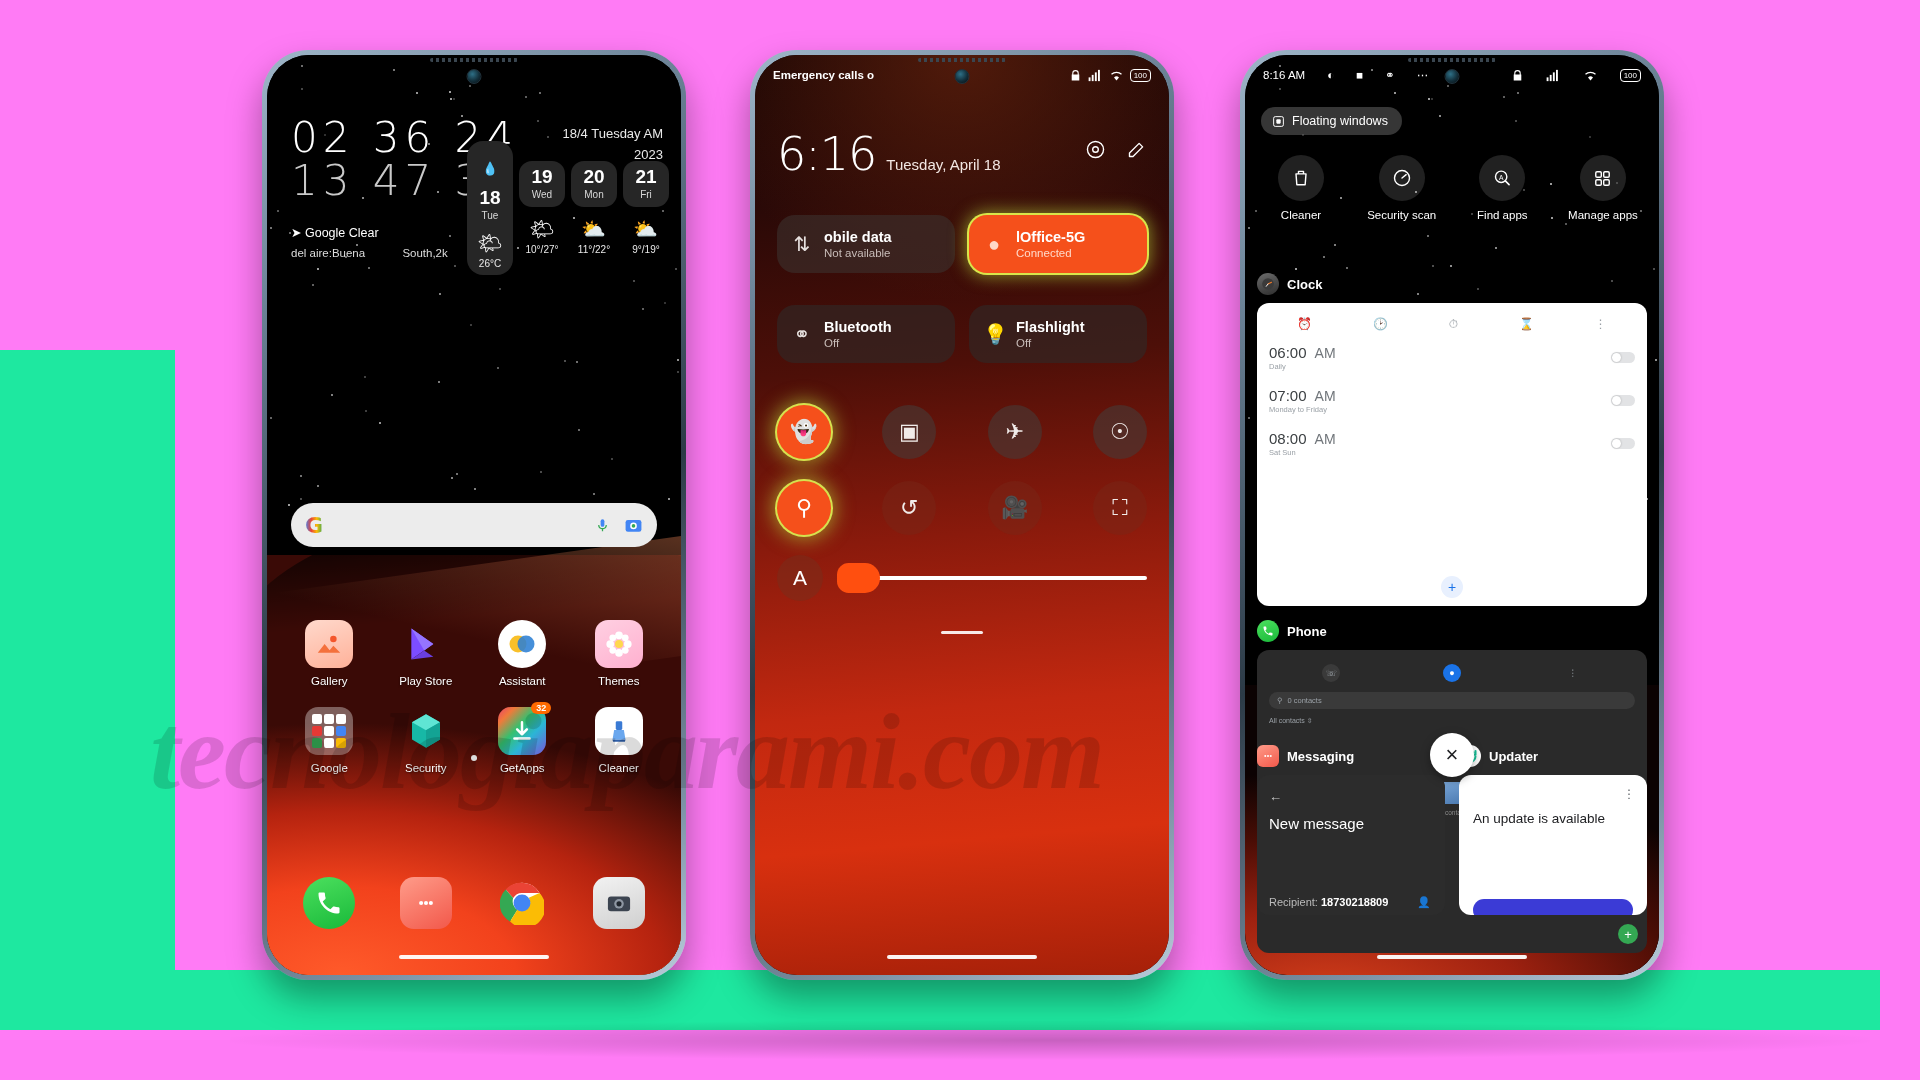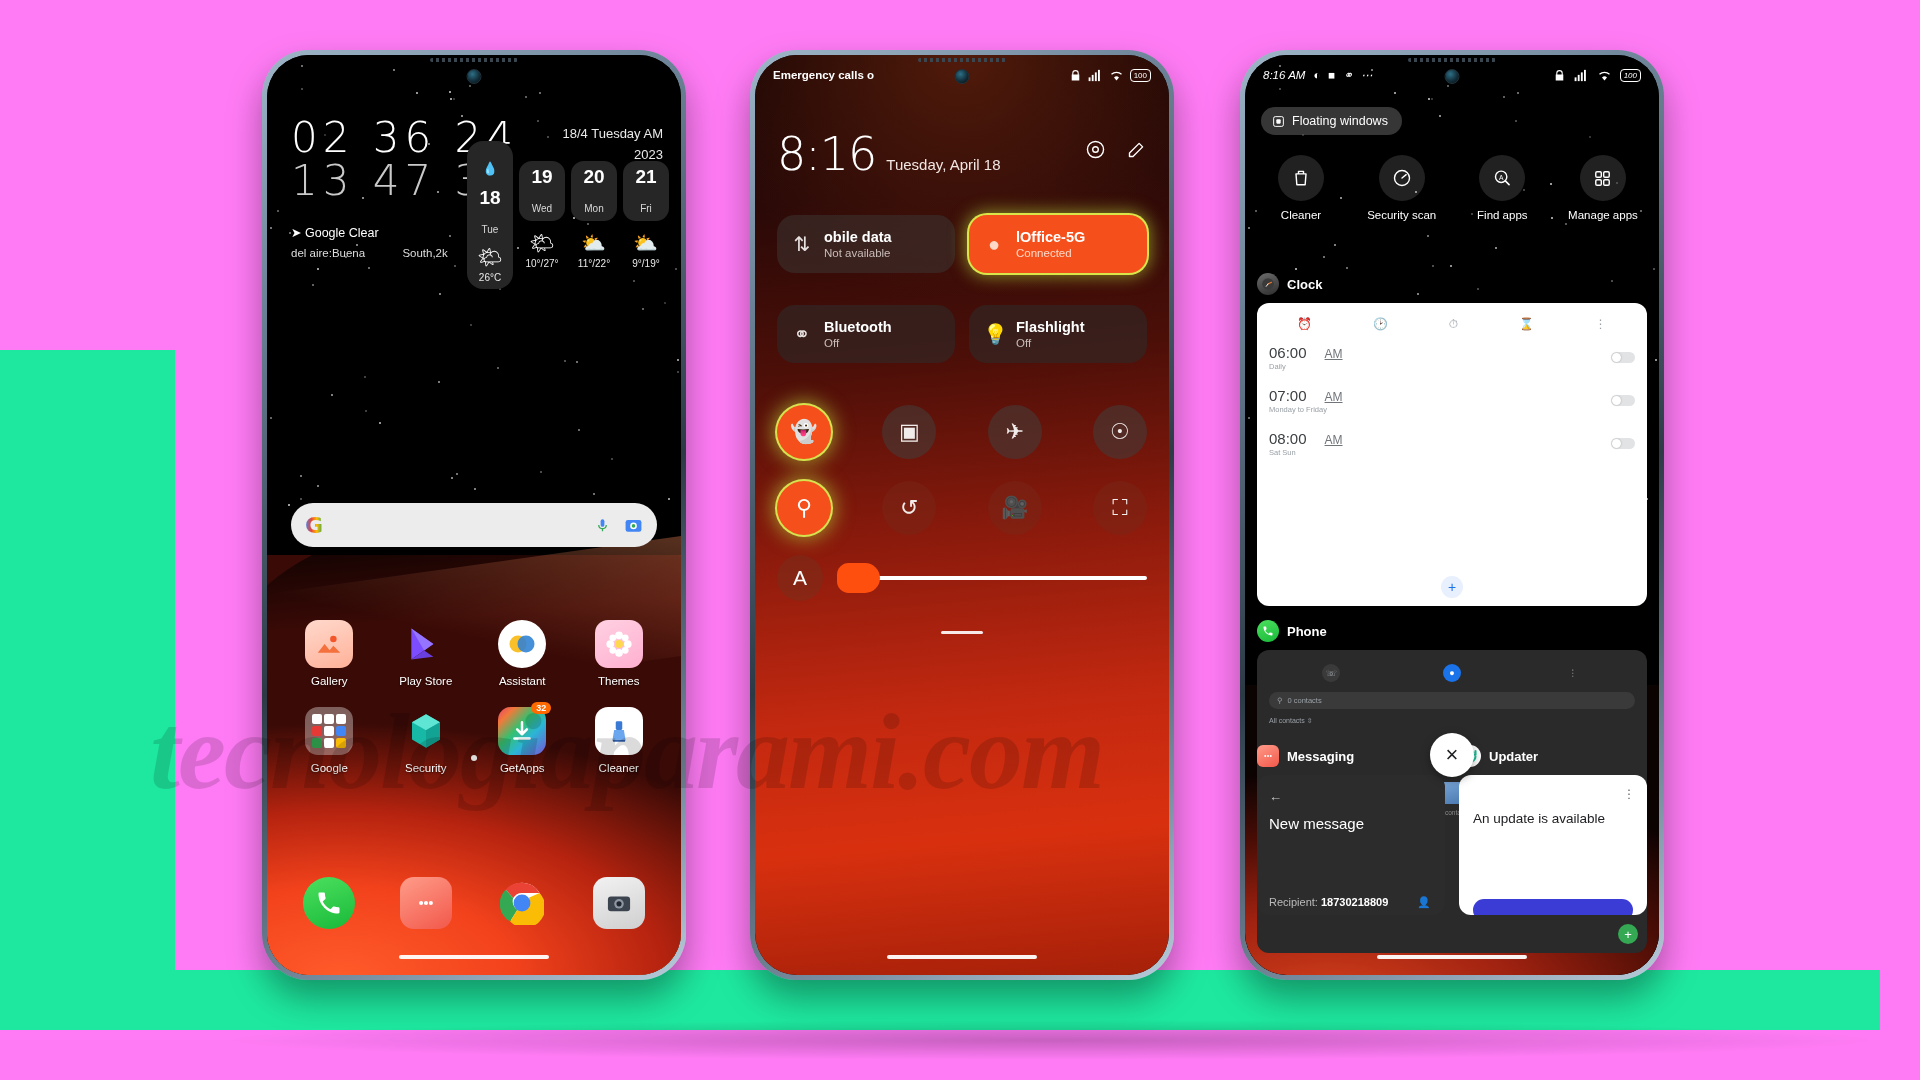--- a/index.html
+++ b/index.html
@@ -103,21 +103,21 @@
             font-size:13px; line-height:1.65; }
   .p1-wx-line{ position:absolute; left:24px; top:170px; color:#fff; font-size:12.5px; }
   .p1-wx-line2{ position:absolute; left:24px; top:192px; color:#ddd; font-size:11.5px; }
   .p1-wx-line2 span.sp{ margin-left:34px; }
 
   .wxcards{ position:absolute; right:12px; top:100px; display:flex; gap:6px; align-items:flex-start; }
   .wxcard{ width:46px; border-radius:14px; padding:6px 0 6px; text-align:center; color:#fff; }
   .wxcard.sel{ background:#262626; padding-top:20px; margin-top:-14px; border-radius:16px; }
   .wxcard .drop{ font-size:13px; color:#e6e6e6; display:block; margin-bottom:12px; }
   .wxcard .dnum{ font-size:19px; font-weight:bold; line-height:1; }
-  .wxcard .dday{ font-size:10px; color:#d8d8d8; margin-top:17px; }
+  .wxcard .dday{ font-size:10px; color:#d8d8d8; margin-top:3px; }
   .wxcard .ic{ font-size:20px; margin-top:10px; display:block; }
   .wxcard .tmp{ font-size:10px; color:#e9e9e9; margin-top:3px; }
   .wxcard.plain{ background:transparent; }
   .wxcard.plain .top{ background:#262626; border-radius:13px; padding:6px 0 7px; }
 
   .searchbar{
     position:absolute; left:24px; right:24px; top:448px; height:44px;
     background:#ececec; border-radius:22px; display:flex; align-items:center;
     padding:0 14px; justify-content:space-between;
   }
@@ -197,21 +197,21 @@
 
   
   .p3-bg{ position:absolute; inset:0; background:#000; }
   .p3-wall{
     position:absolute; left:0;right:0;bottom:0;height:290px;
     background:radial-gradient(ellipse 120% 80% at 20% 110%, #d8411c 0%, #9e2110 40%, #4a0d05 72%, #0b0202 100%);
   }
   .p3-status{ position:absolute; left:0;right:0; top:10px; height:20px;
               display:flex; justify-content:space-between; align-items:center; padding:0 18px;
               color:#fff; font-size:11.5px; z-index:6; }
-  .p3-status .left,.p3-status .right{ display:flex; gap:8px; align-items:center;font-style:italic; }
+  .p3-status .left,.p3-status .right{ display:flex; gap:22px; align-items:center; }
   .float-pill{
     position:absolute; left:16px; top:52px; height:28px; border-radius:14px;
     background:rgba(120,120,120,.45); display:flex; align-items:center; gap:7px;
     padding:0 14px 0 11px; color:#fff; font-size:12.5px;
   }
   .p3-short{ position:absolute; left:14px; right:14px; top:100px; display:flex; justify-content:space-between; }
   .sc{ width:84px; text-align:center; }
   .sc .ci{ width:46px;height:46px;border-radius:50%;background:rgba(255,255,255,.13);
            margin:0 auto 7px; display:flex;align-items:center;justify-content:center;
            color:#fff; font-size:20px; }
@@ -225,21 +225,21 @@
   .rhdr .rn{ color:#fff; font-size:13px; font-weight:bold; }
   .rcard{ border-radius:12px; height:303px; overflow:hidden; position:relative; }
 
   
   .clkcard{ background:#fff; }
   .clk-tabs{ display:flex; align-items:center; gap:0; padding:14px 10px 6px; justify-content:space-around; }
   .clk-tabs .ct{ font-size:12px; color:#9aa0a6; }
   .clk-tabs .ct.on{ color:#1a73e8; }
   .alarm{ display:flex; align-items:center; justify-content:space-between; padding:7px 12px 9px; }
   .alarm .at{ font-size:15px; color:#3c4043; }
-  .alarm .at small{ font-size:12px; color:#70757a; margin-left:18px;text-decoration:underline; }
+  .alarm .at small{ font-size:14px; color:#70757a; margin-left:8px; }
   .alarm .ad{ font-size:7.5px; color:#9aa0a6; margin-top:1px; }
   .alarm .sw{ width:24px;height:11px;border-radius:6px;background:#e2e3e5; position:relative; }
   .alarm .sw:after{ content:""; position:absolute; left:1px; top:1px; width:9px;height:9px;
                     border-radius:50%; background:#fff; box-shadow:0 0 2px rgba(0,0,0,.3); }
   .fab{ position:absolute; left:50%; bottom:8px; transform:translateX(-50%);
         width:22px;height:22px;border-radius:50%; background:#e8f0fe; color:#1a73e8;
         display:flex;align-items:center;justify-content:center; font-size:14px; }
 
   
   .phcard{ background:#2a2a2a; }
@@ -589,21 +589,21 @@
           </svg>
         <svg width="15" height="13" viewBox="0 0 24 20">
             <path fill="#fff" d="M12 18l-4-5a6.3 6.3 0 0 1 8 0z"></path>
             <path fill="none" stroke="#fff" stroke-width="2" d="M4 8a12 12 0 0 1 16 0"></path>
           </svg>
         <span style="border:1.5px solid #fff;border-radius:4px;padding:0 3px;font-size:8px;line-height:11px;">100</span>
       </span>
     </div>
 
     <div class="p2-clock">
-      <span class="t">8:16</span>
+      <span class="t">6:16</span>
       <span class="d">Tuesday, April 18</span>
     </div>
     <div class="p2-hdr-icons">
       <svg width="21" height="21" viewBox="0 0 24 24">
         <circle cx="12" cy="12" r="9.2" fill="none" stroke="#fff" stroke-width="1.6"></circle>
         <circle cx="12" cy="12" r="3.2" fill="none" stroke="#fff" stroke-width="1.6"></circle>
       </svg>
       <svg width="21" height="21" viewBox="0 0 24 24">
         <path d="M4 20h4l11-11-4-4L4 16z" fill="none" stroke="#fff" stroke-width="1.6" stroke-linejoin="round"></path>
       </svg>

